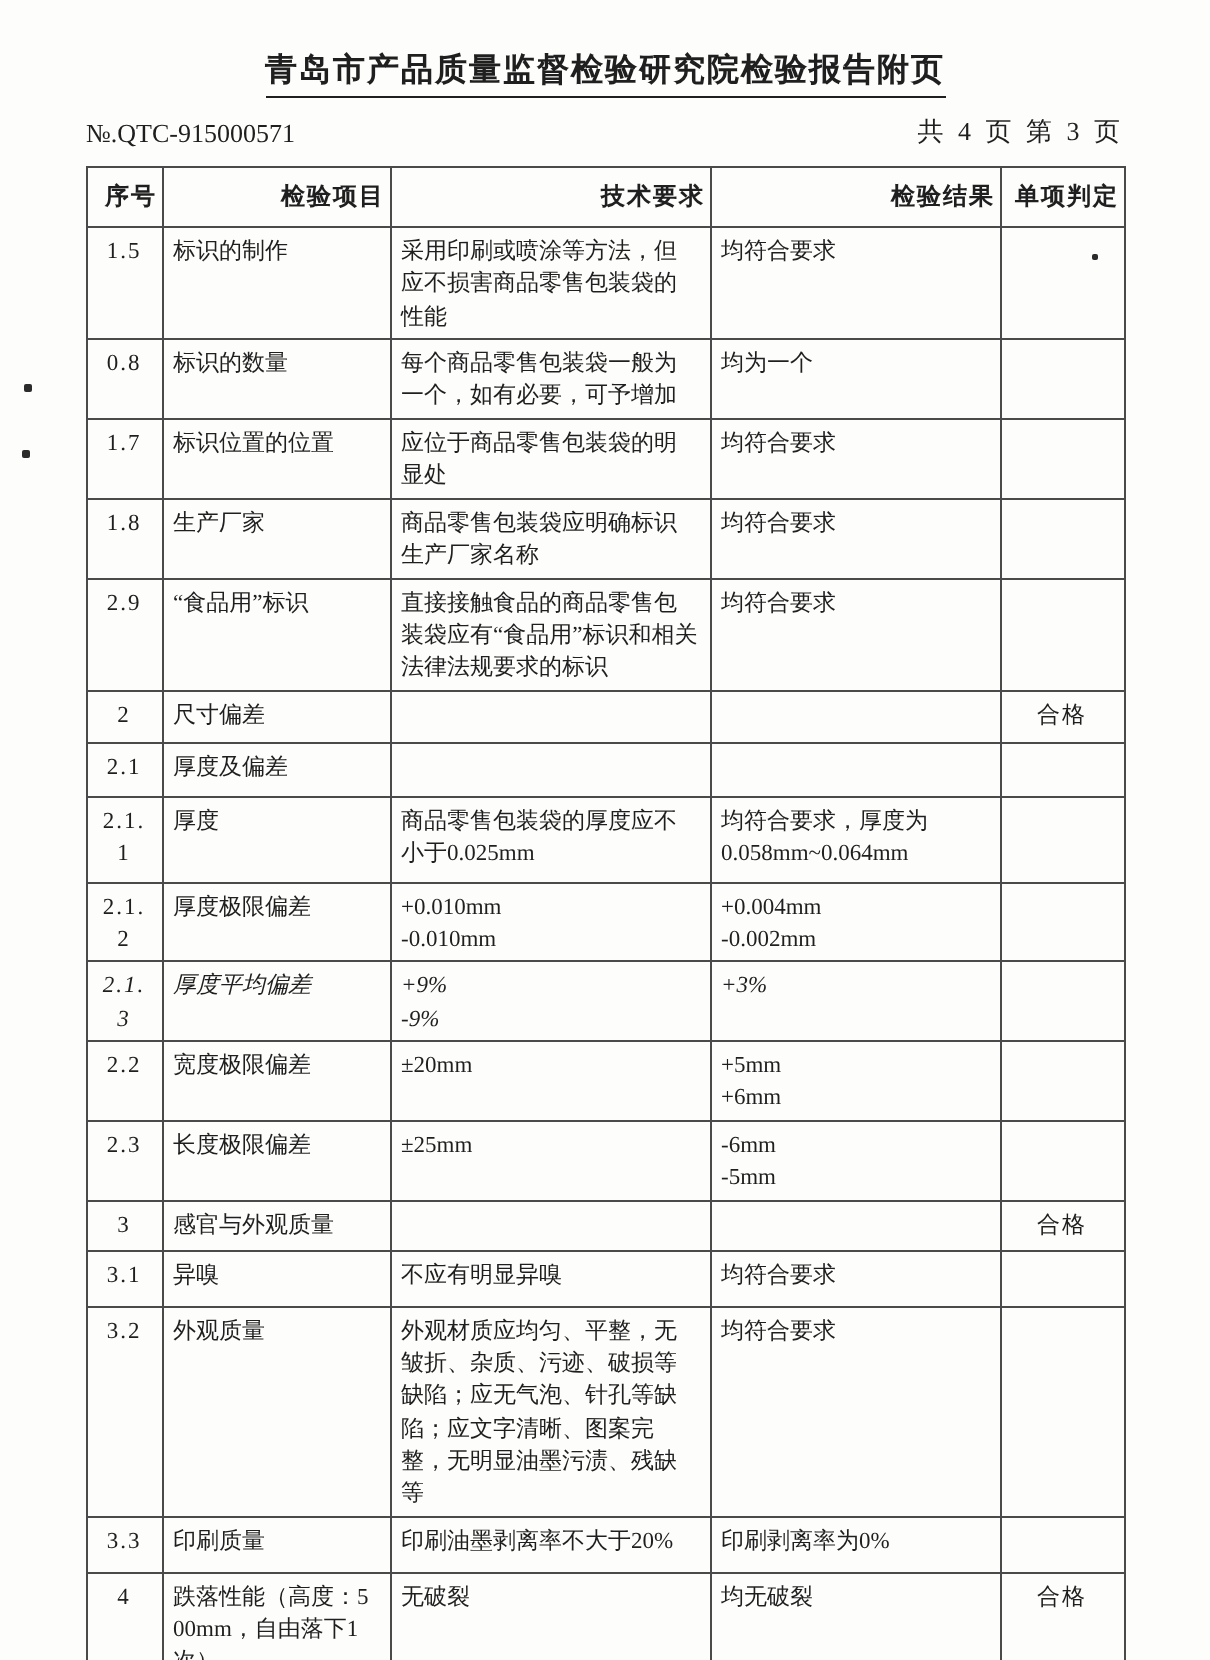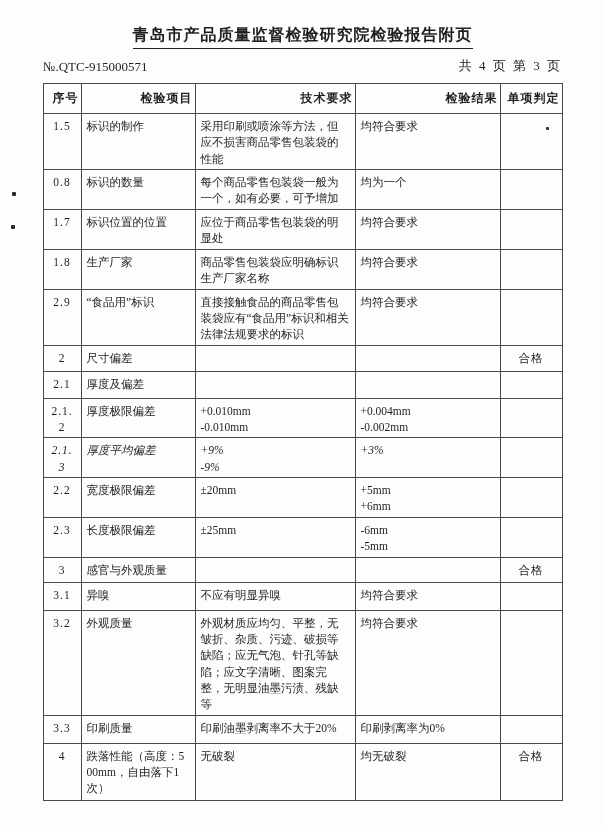--- a/index.html
+++ b/index.html
@@ -148,20 +148,28 @@
           <td class="c3"></td>
           <td class="c4">合格</td>
         </tr>
         <tr style="height: 27px; margin-left: 16px;">
           <td class="c0">2.1</td>
           <td class="c1">厚度及偏差</td>
           <td class="c2"></td>
           <td class="c3"></td>
           <td class="c4"></td>
         </tr>
+        <tr style="height: 43px;">
+          <td class="c0">2.1.1</td>
+          <td class="c1">厚度</td>
+          <td class="c2">商品零售包装袋的厚度应不小于0.025mm</td>
+          <td class="c3">均符合要求，厚度为
+0.058mm~0.064mm</td>
+          <td class="c4"></td>
+        </tr>
         <tr style="height: 37px;">
           <td class="c0">2.1.2</td>
           <td class="c1">厚度极限偏差</td>
           <td class="c2">+0.010mm
 -0.010mm</td>
           <td class="c3">+0.004mm
 -0.002mm</td>
           <td class="c4"></td>
         </tr>
         <tr style="height: 39px; font-style: italic;">

